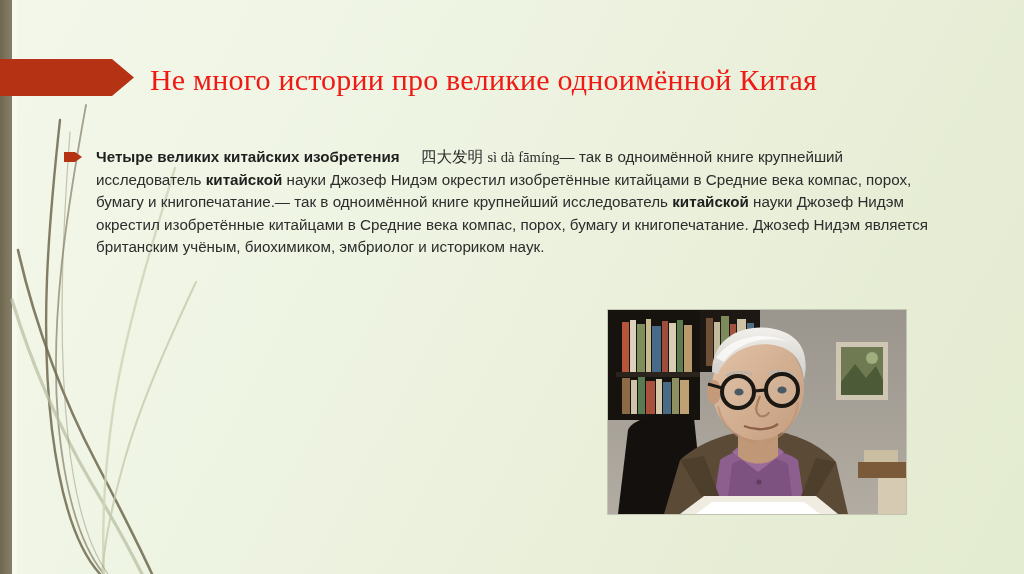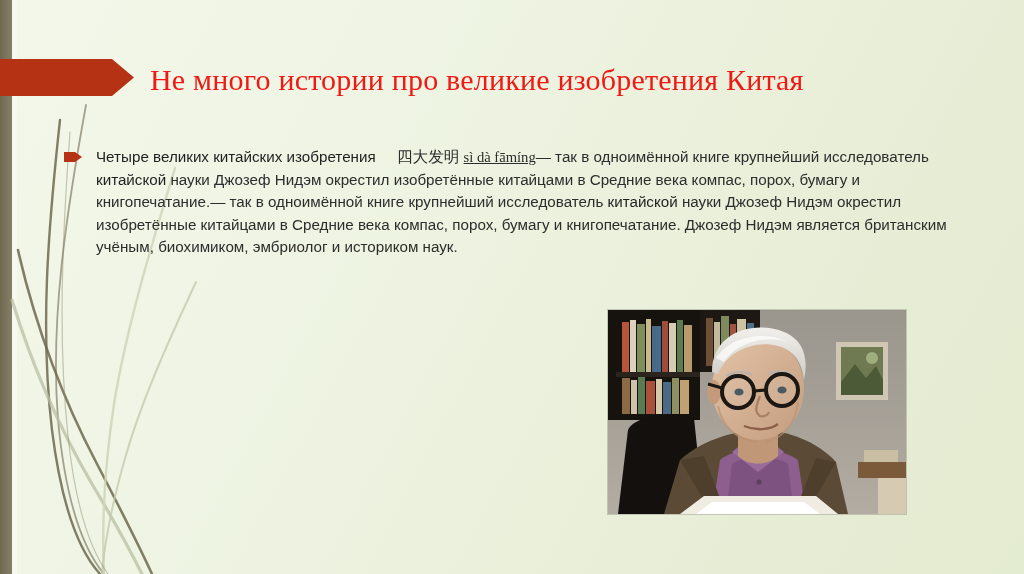--- a/index.html
+++ b/index.html
@@ -86,30 +86,29 @@
     top: 5px;
     width: 18px;
     height: 12px;
   }
   .para {
     font-size: 15.2px;
     line-height: 22.6px;
     color: #2d2d2d;
     text-align: left;
   }
-  .para b { font-weight: normal; color: #1f1f1f; }
+  .para b { font-weight: bold; color: #1f1f1f; }
   .hanzi {
     font-family: "DejaVu Sans", sans-serif;
     font-size: 15.6px;
     margin-left: 17px;
   }
   .pinyin {
     font-family: "Liberation Serif", "DejaVu Serif", serif;
     font-size: 14.6px;
-    text-decoration: underline;
   }
 
   
   .photo {
     position: absolute;
     left: 608px;
     top: 310px;
     width: 298px;
     height: 204px;
     overflow: hidden;
@@ -135,21 +134,21 @@
       <path d="M175 168 C 150 250, 126 330, 114 404 C 104 470, 102 530, 104 574" stroke="#cfd5ba" stroke-width="2.4" opacity="0.85"></path>
       <path d="M196 282 C 168 342, 140 404, 124 462 C 110 512, 104 548, 102 574" stroke="#c4cbae" stroke-width="2" opacity="0.8"></path>
       <path d="M70 132 C 62 240, 58 342, 68 436 C 76 512, 92 552, 108 574" stroke="#8a8468" stroke-width="1.2" opacity="0.45"></path>
     </g>
   </svg>
 
   <svg class="banner" viewBox="0 0 134 37" preserveAspectRatio="none">
     <polygon points="0,0 112,0 134,18.5 112,37 0,37" fill="#b53214"></polygon>
   </svg>
 
-  <div class="title">Не много истории про великие изобретения Китая</div>
+  <div class="title">Не много истории про великие одноимённой Китая</div>
 
   <div class="body-block">
     <div class="bullet-row">
       <svg class="bullet-icon" viewBox="0 0 18 12">
         <polygon points="0,1 11,1 18,6 11,11 0,11" fill="#b53214"></polygon>
       </svg>
       <div class="para"><b>Четыре великих китайских изобретения</b><span> </span><span class="hanzi">四大发明</span><span> </span><span class="pinyin">sì dà fāmíng</span><span>— так в одноимённой книге крупнейший исследователь </span><b>китайской</b><span> науки Джозеф Нидэм окрестил изобретённые китайцами в Средние века компас, порох, бумагу и книгопечатание.— так в одноимённой книге крупнейший исследователь </span><b>китайской</b><span> науки Джозеф Нидэм окрестил изобретённые китайцами в Средние века компас, порох, бумагу и книгопечатание. Джозеф Нидэм является британским учёным, биохимиком, эмбриолог и историком наук.</span></div>
     </div>
   </div>
 

